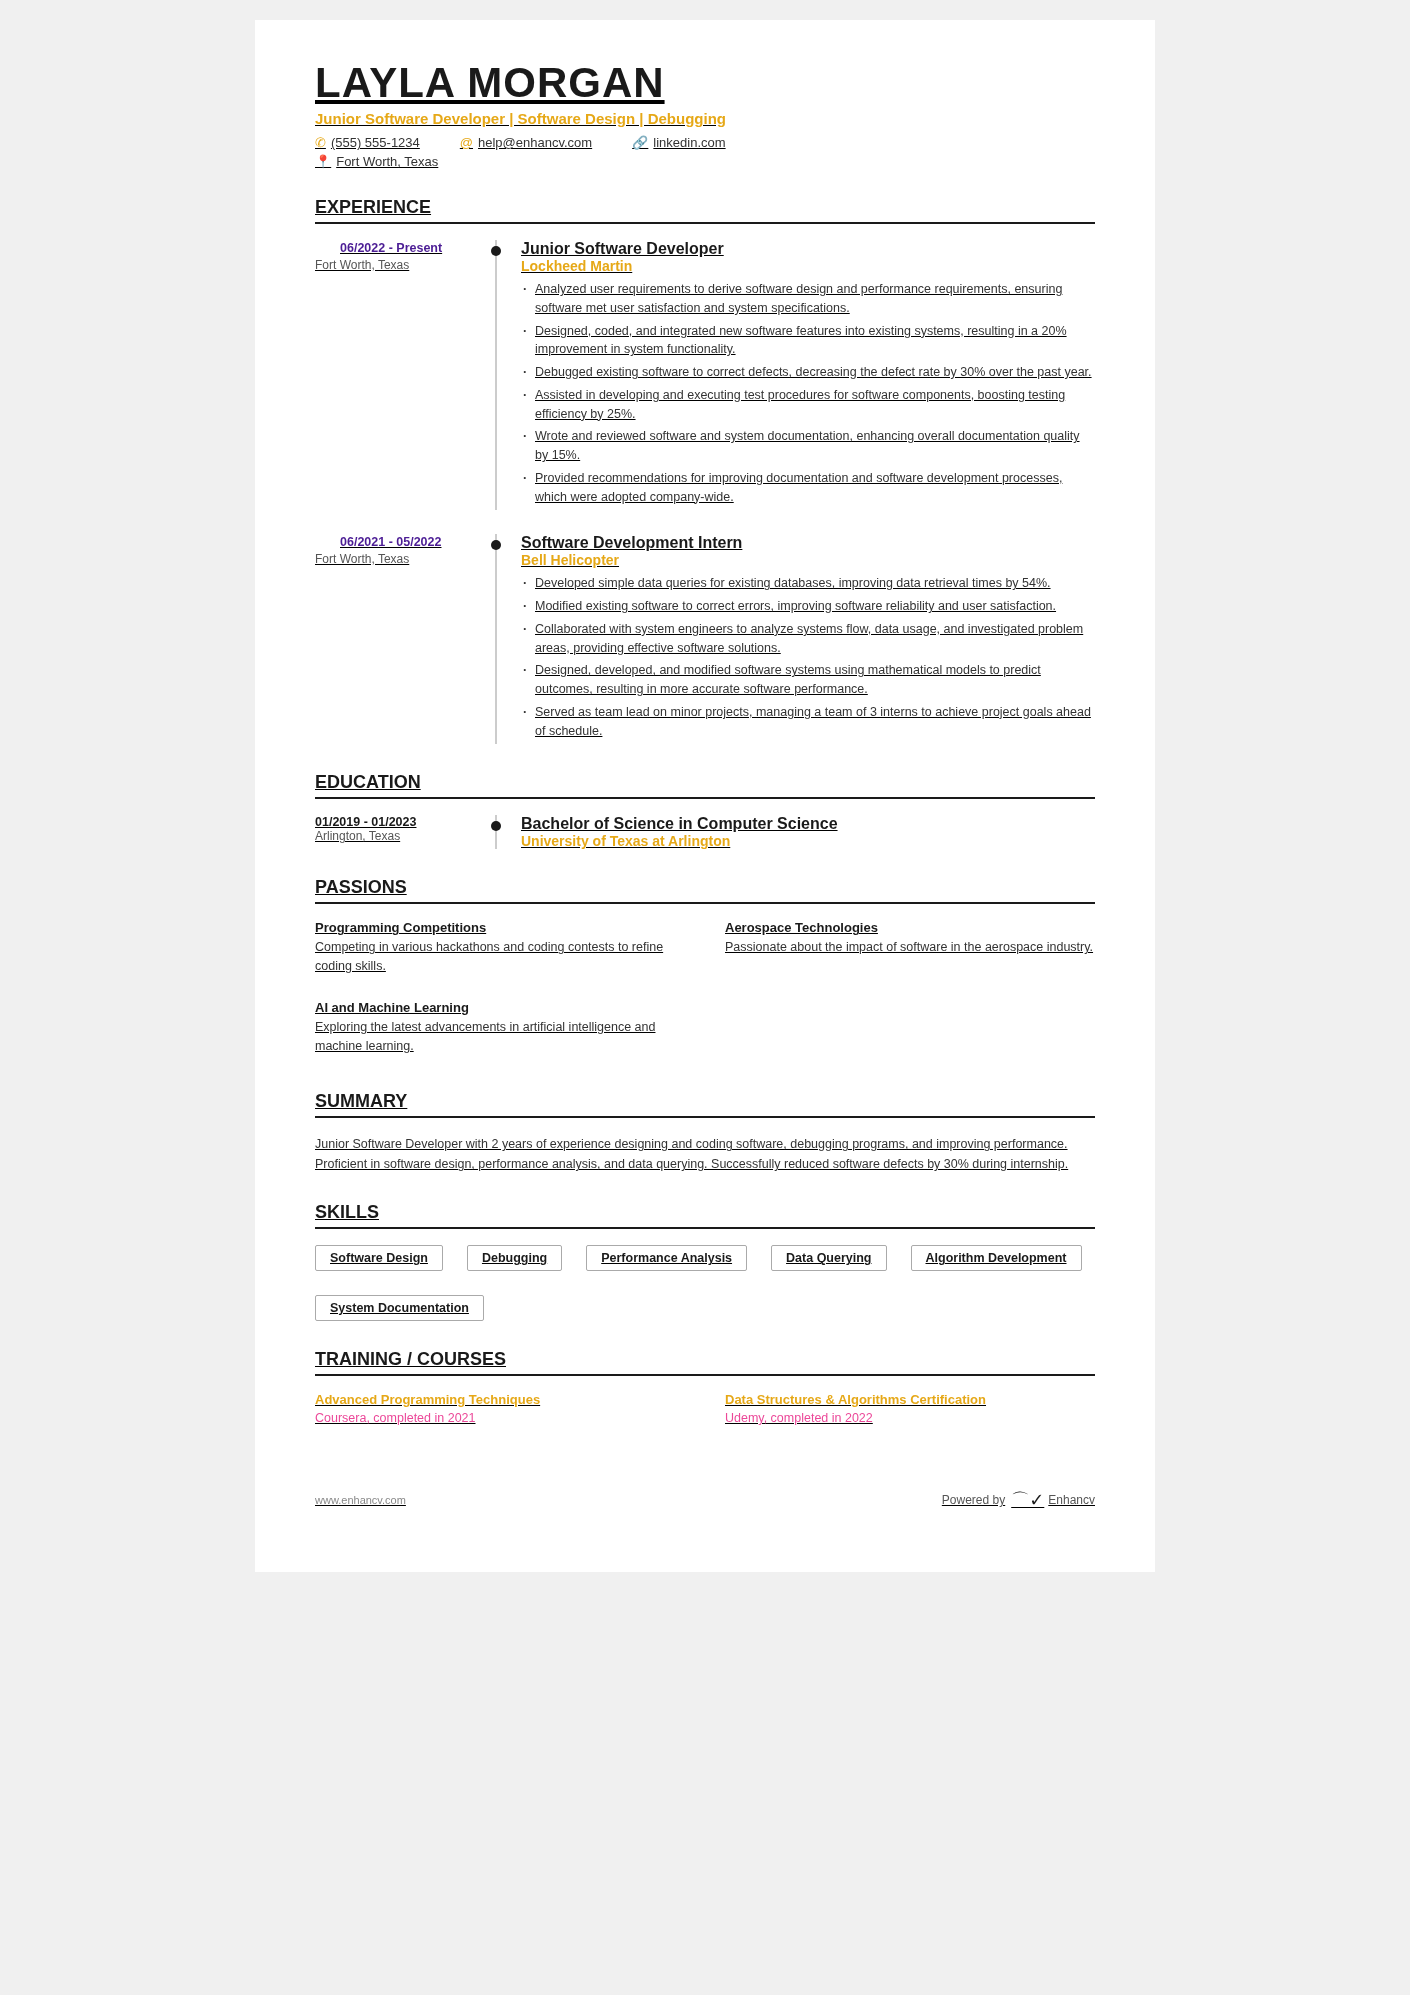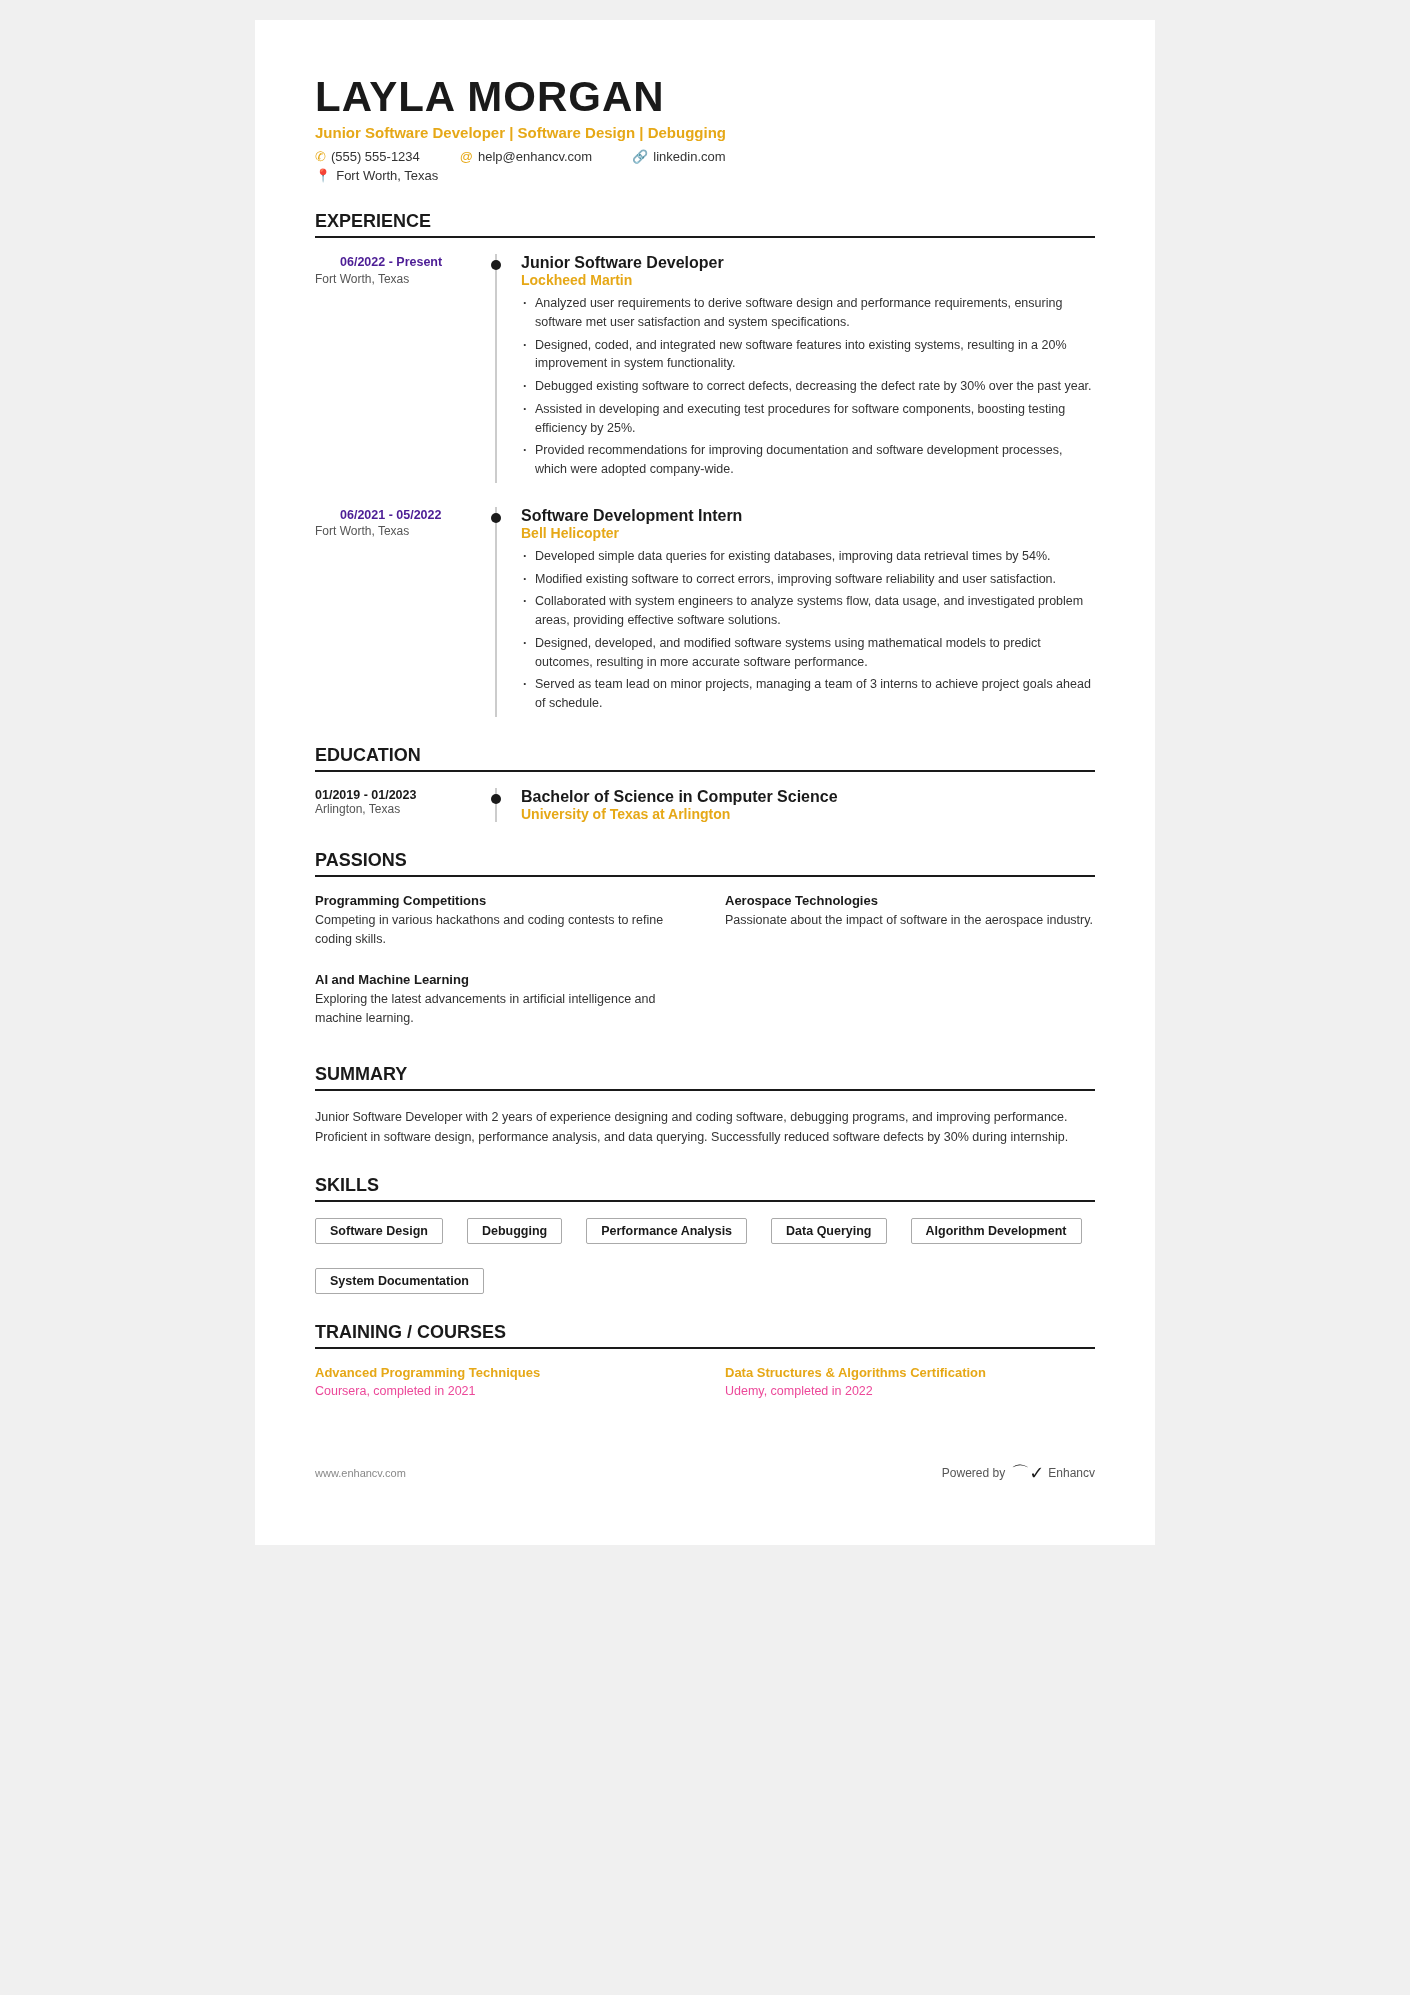--- a/index.html
+++ b/index.html
@@ -7,22 +7,23 @@
       font-family: Arial, sans-serif;
       background: #f0f0f0;
       display: flex;
       justify-content: center;
       padding: 20px 0;
     }
     .page {
       background: #fff;
       width: 900px;
       min-height: 1400px;
-      padding: 54px 60px 60px 60px;
+      padding: 40px 60px 60px 60px;
       position: relative;
+      text-decoration: underline;
     }
     .header-name {
       font-size: 42px;
       font-weight: 900;
       color: #1a1a1a;
       letter-spacing: 1px;
       line-height: 1.1;
     }
     .header-title {
       font-size: 15px;
@@ -295,20 +296,21 @@
       </div>
       <div class="exp-right">
         <div class="exp-dot"></div>
         <div class="exp-job-title">Junior Software Developer</div>
         <div class="exp-company">Lockheed Martin</div>
         <ul class="exp-bullets">
           <li>Analyzed user requirements to derive software design and performance requirements, ensuring software met user satisfaction and system specifications.</li>
           <li>Designed, coded, and integrated new software features into existing systems, resulting in a 20% improvement in system functionality.</li>
           <li>Debugged existing software to correct defects, decreasing the defect rate by 30% over the past year.</li>
           <li>Assisted in developing and executing test procedures for software components, boosting testing efficiency by 25%.</li>
+          <li>Wrote and reviewed software and system documentation, enhancing overall documentation quality by 15%.</li>
           <li>Provided recommendations for improving documentation and software development processes, which were adopted company-wide.</li>
         </ul>
       </div>
     </div>
 
     <div class="experience-entry">
       <div class="exp-left">
         <div class="exp-date">06/2021 - 05/2022</div>
         <div class="exp-location">Fort Worth, Texas</div>
       </div>

